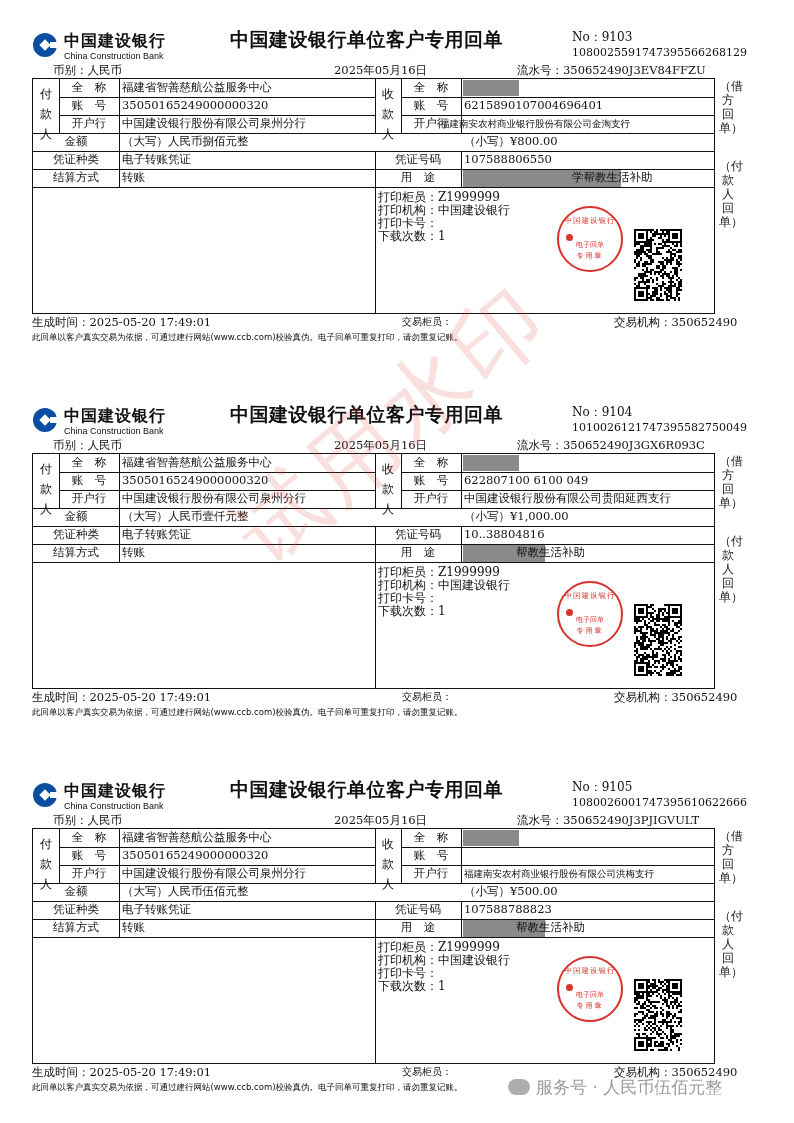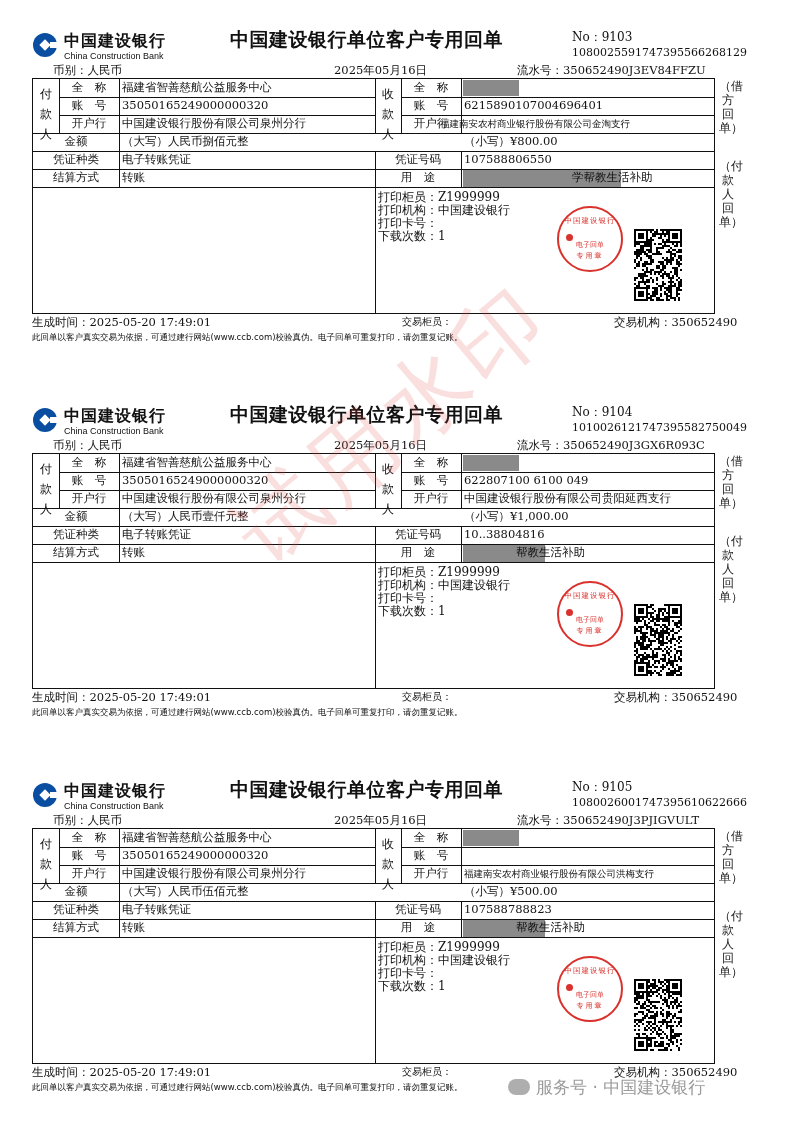--- a/index.html
+++ b/index.html
@@ -1670,13 +1670,13 @@
     <div class="side" style="top:140px; white-space:normal;">（付款人回单）</div>
 
     <div class="foot-time"><span>生成时间：</span><span>2025-05-20 17:49:01</span></div>
     <div class="foot-teller"><span>交易柜员：</span><span></span></div>
     <div class="foot-org"><span>交易机构：</span><span>350652490</span></div>
     <div class="foot-note">此回单以客户真实交易为依据，可通过建行网站(www.ccb.com)校验真伪。电子回单可重复打印，请勿重复记账。</div>
   </div>
 </div>
 
 <div class="watermark">试用水印</div>
-<div class="wechat"><span class="wechat-icon"></span><span>服务号 · 中国建设银行</span></div>
+<div class="wechat"><span class="wechat-icon"></span><span>服务号 · 人民币伍佰元整</span></div>
 
 </body></html>

